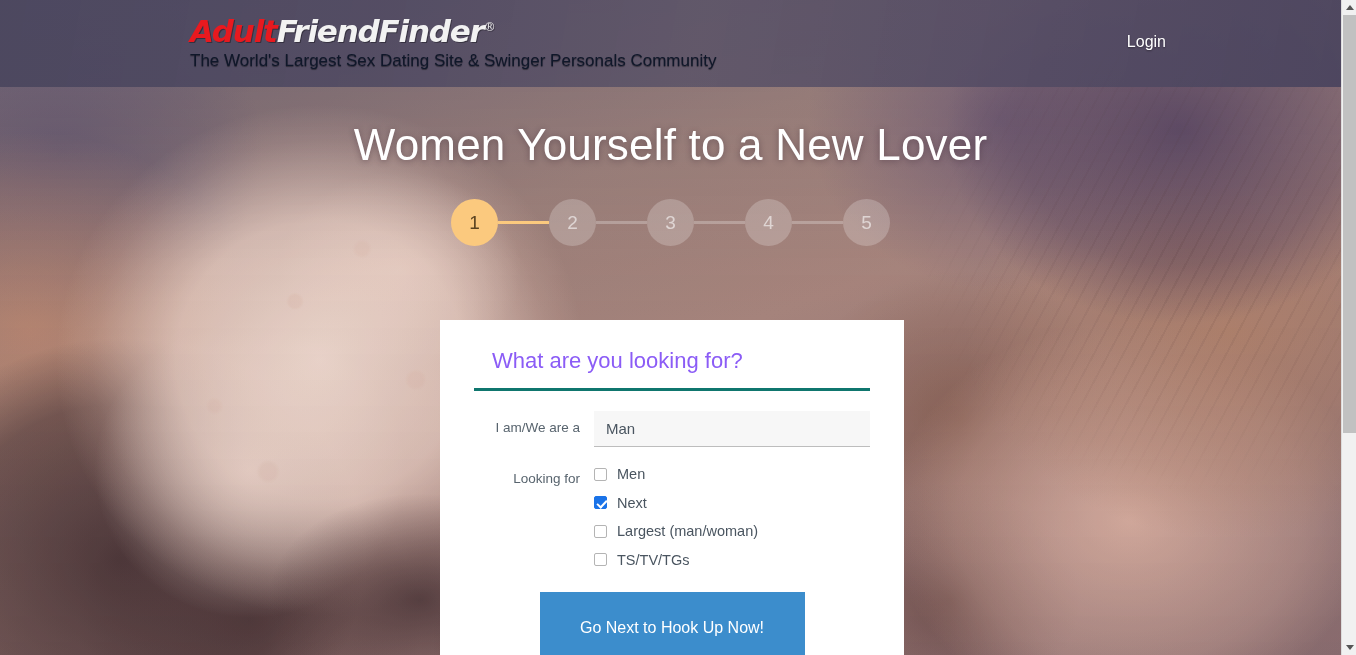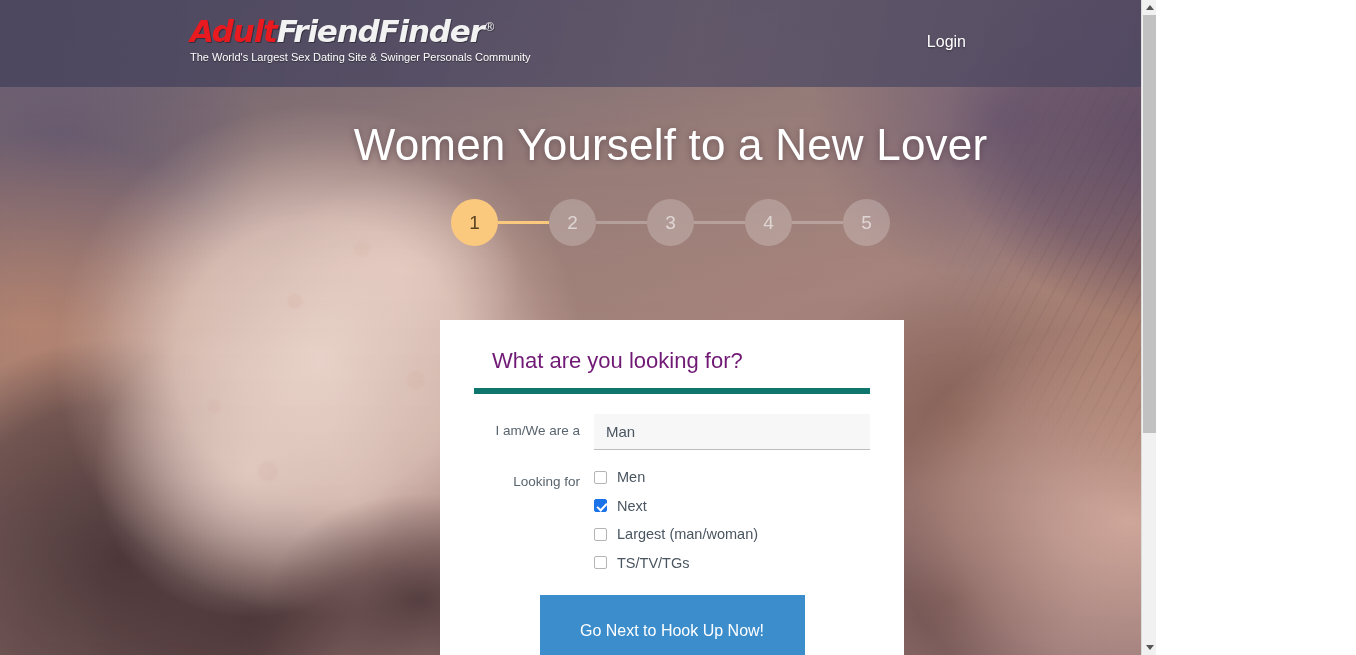--- a/index.html
+++ b/index.html
@@ -6,21 +6,21 @@
 
   html, body {
     width: 1356px;
     height: 655px;
     overflow: hidden;
     font-family: "Liberation Sans", sans-serif;
   }
 
   #page {
     position: relative;
-    width: 1156px;
+    width: 1356px;
     height: 655px;
     overflow: hidden;
     background: #8d7a7c;
   }
 
   
   .bg-photo {
     position: absolute;
     inset: 0;
     width: 1341px;
@@ -128,22 +128,22 @@
   .logo-reg {
     font-size: 12px;
     vertical-align: super;
     font-style: normal;
     font-weight: 400;
     color: #e8e8e8;
     letter-spacing: 0;
   }
   .logo-tagline {
     margin-top: 4px;
-    font-size: 11px;
-    color: #ffffff;
+    font-size: 17px;
+    color: #0f172a;
     white-space: nowrap;
     text-shadow: 0 1px 1px rgba(0,0,0,.45);
   }
 
   .login-link {
     position: absolute;
     right: 190px;
     top: 33px;
     z-index: 6;
     font-size: 16px;
@@ -214,23 +214,23 @@
     top: 320px;
     width: 464px;
     min-height: 335px;
     background: #ffffff;
     padding: 22px 34px 0 34px;
     z-index: 4;
   }
   .card-title {
     font-size: 22px;
     font-weight: 400;
-    color: #701a75;
+    color: #8b5cf6;
     padding: 6px 0 14px 18px;
-    border-bottom: 6px solid #0f766e;
+    border-bottom: 3px solid #0f766e;
     margin-bottom: 20px;
   }
 
   .field-row {
     display: flex;
     align-items: flex-start;
     margin-bottom: 18px;
   }
   .field-label {
     width: 120px;

